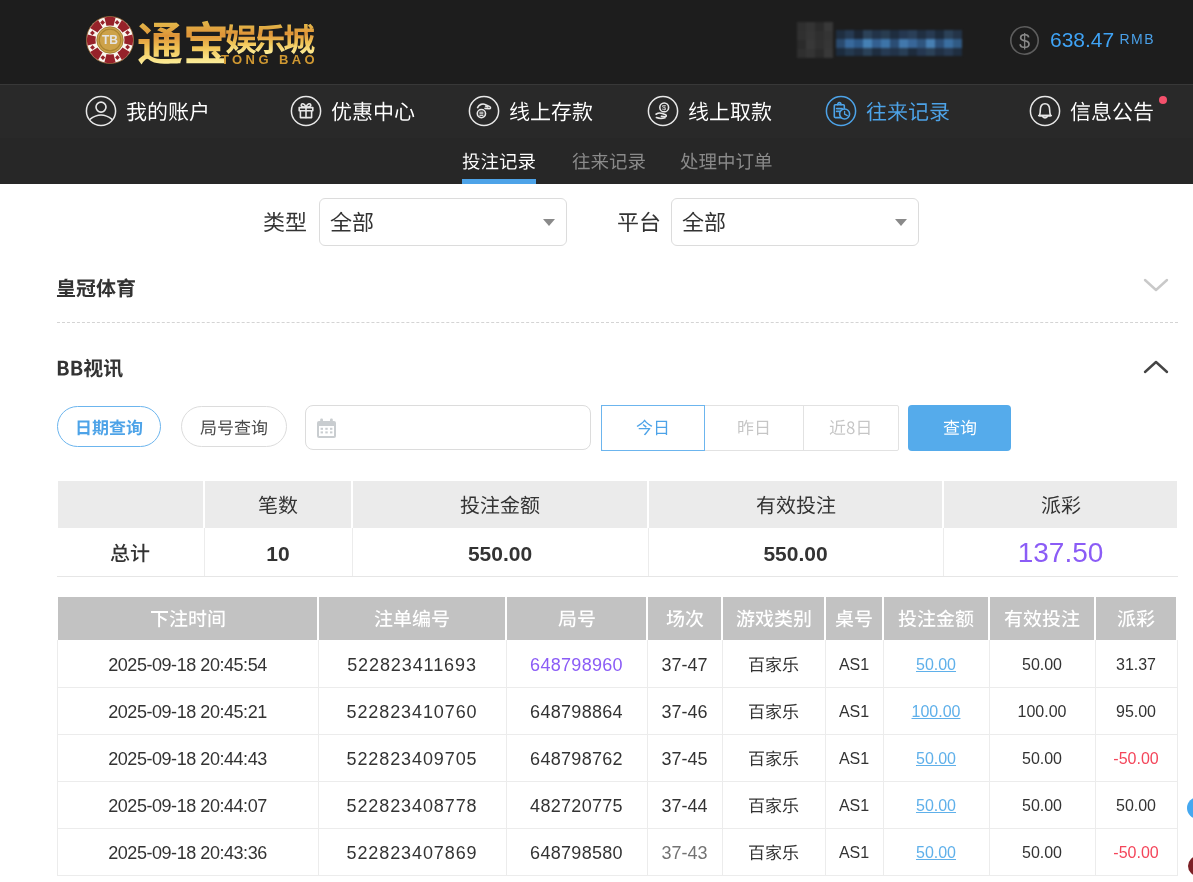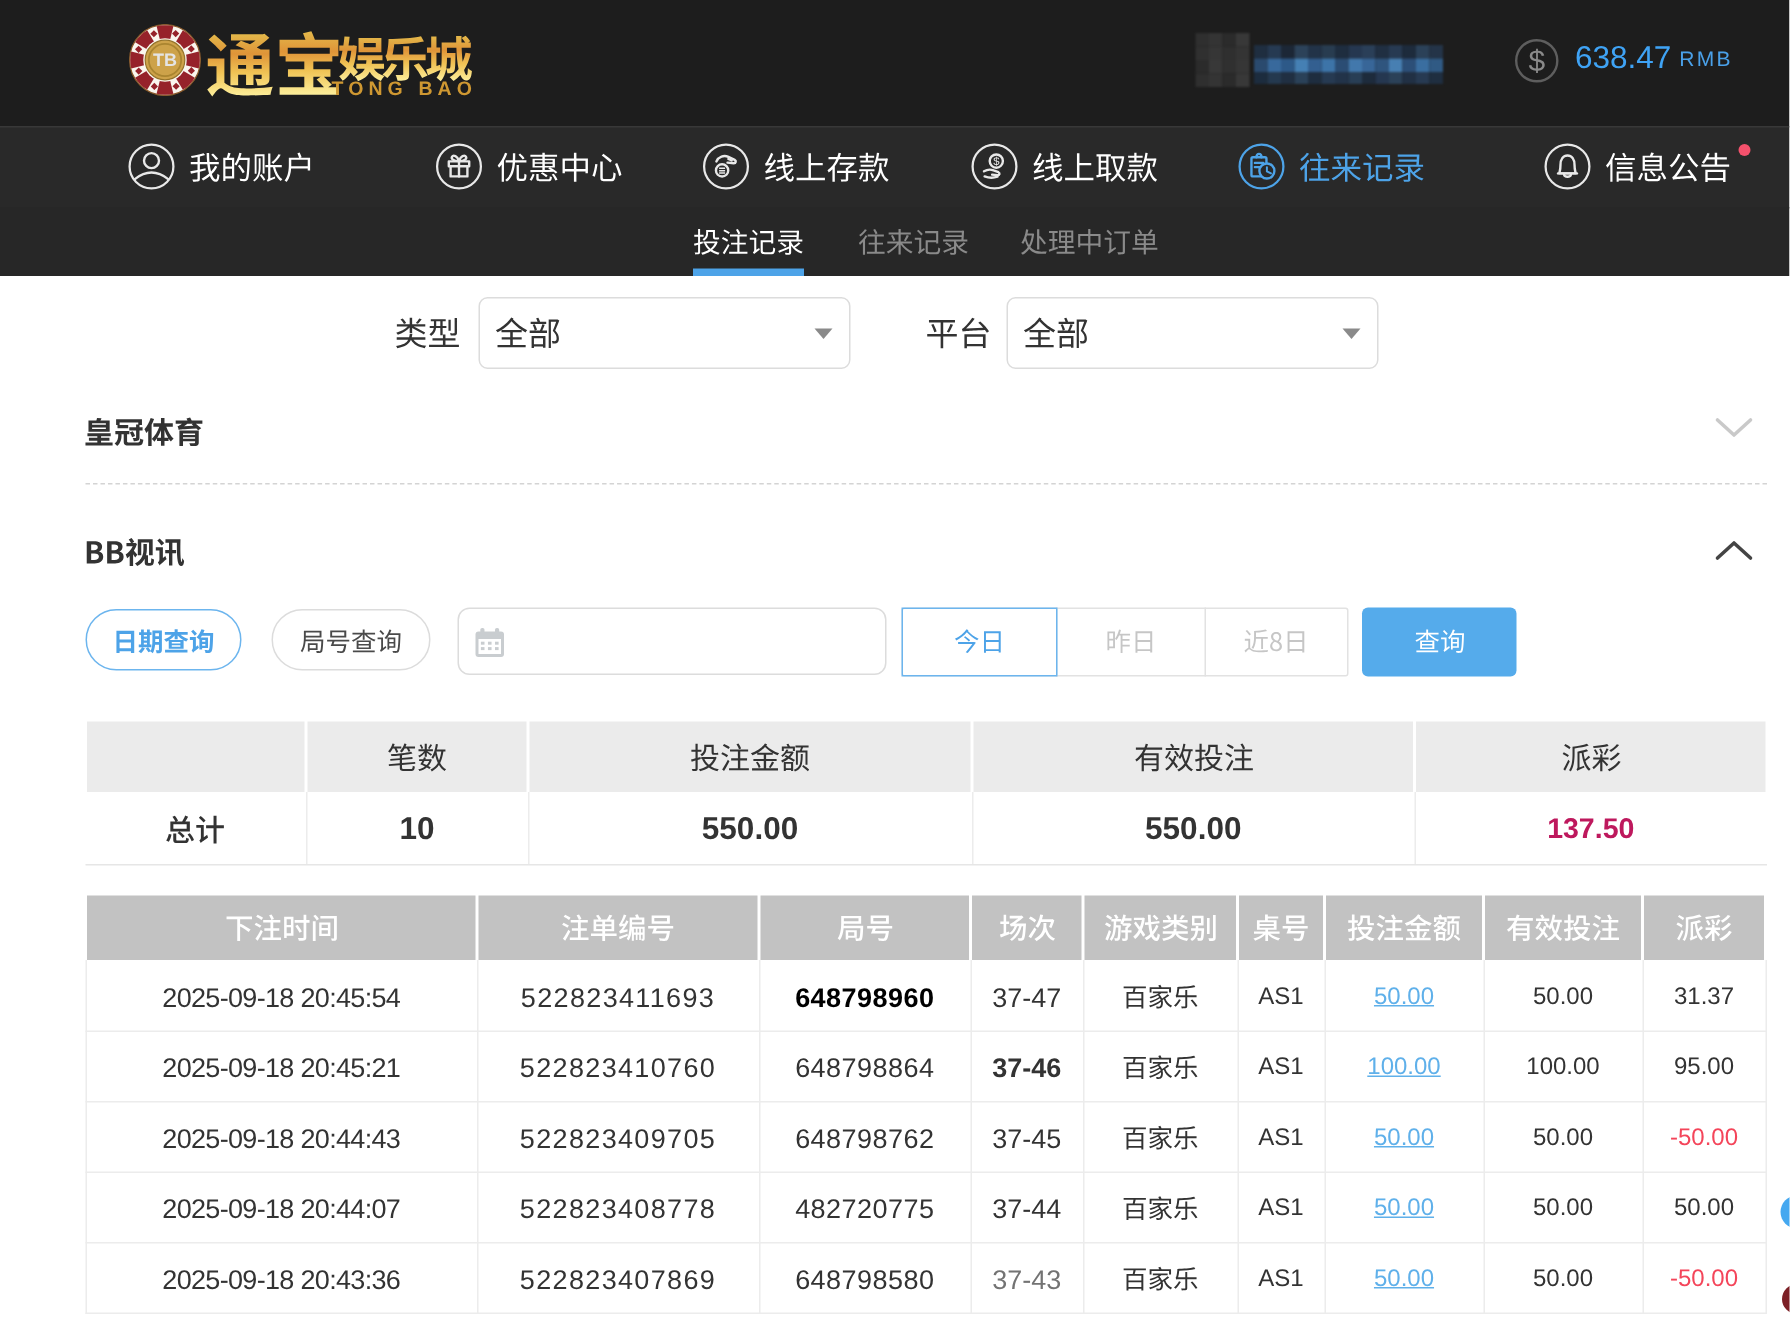--- a/index.html
+++ b/index.html
@@ -495,21 +495,21 @@
     <div style="position:absolute;left:943px;top:528px;width:1px;height:48px;background:#ececec"></div>
     <div style="position:absolute;left:110.0px;top:542.5px">
       <svg style="display:block;" width="40.0" height="20.0" viewBox="0 -880 2000 1000" fill="#333">
         <use href="#gm603b" x="0"></use>
         <use href="#gm8ba1" x="1000"></use>
       </svg>
     </div>
     <div style="position:absolute;top:552.5px;left:278.0px;transform:translate(-50%,-50%);white-space:nowrap;font-family:'Liberation Sans',sans-serif;font-size:21.0px;font-weight:bold;letter-spacing:0px;color:#333;line-height:1">10</div>
     <div style="position:absolute;top:552.5px;left:500.0px;transform:translate(-50%,-50%);white-space:nowrap;font-family:'Liberation Sans',sans-serif;font-size:21.0px;font-weight:bold;letter-spacing:0px;color:#333;line-height:1">550.00</div>
     <div style="position:absolute;top:552.5px;left:795.5px;transform:translate(-50%,-50%);white-space:nowrap;font-family:'Liberation Sans',sans-serif;font-size:21.0px;font-weight:bold;letter-spacing:0px;color:#333;line-height:1">550.00</div>
-    <div style="position:absolute;top:552.5px;left:1060.5px;transform:translate(-50%,-50%);white-space:nowrap;font-family:'Liberation Sans',sans-serif;font-size:19px;font-weight:bold;letter-spacing:0px;color:#be185d;line-height:1">137.50</div>
+    <div style="position:absolute;top:552.5px;left:1060.5px;transform:translate(-50%,-50%);white-space:nowrap;font-family:'Liberation Sans',sans-serif;font-size:28px;font-weight:normal;letter-spacing:0px;color:#8b5cf6;line-height:1">137.50</div>
     <div style="position:absolute;left:58px;top:597px;width:259px;height:43px;background:#c2c2c2"></div>
     <div style="position:absolute;left:319px;top:597px;width:186px;height:43px;background:#c2c2c2"></div>
     <div style="position:absolute;left:507px;top:597px;width:139px;height:43px;background:#c2c2c2"></div>
     <div style="position:absolute;left:648px;top:597px;width:73px;height:43px;background:#c2c2c2"></div>
     <div style="position:absolute;left:723px;top:597px;width:101px;height:43px;background:#c2c2c2"></div>
     <div style="position:absolute;left:826px;top:597px;width:56px;height:43px;background:#c2c2c2"></div>
     <div style="position:absolute;left:884px;top:597px;width:104px;height:43px;background:#c2c2c2"></div>
     <div style="position:absolute;left:990px;top:597px;width:104px;height:43px;background:#c2c2c2"></div>
     <div style="position:absolute;left:1096px;top:597px;width:80px;height:43px;background:#c2c2c2"></div>
     <div style="position:absolute;left:149.5px;top:609.0px">
@@ -572,38 +572,38 @@
     </div>
     <div style="position:absolute;left:1117.0px;top:609.0px">
       <svg style="display:block;" width="38.0" height="19.0" viewBox="0 -880 2000 1000" fill="#fff">
         <use href="#gm6d3e" x="0"></use>
         <use href="#gm5f69" x="1000"></use>
       </svg>
     </div>
     <div style="position:absolute;left:57px;top:640px;width:1121px;height:47px;border-bottom:1px solid #ececec"></div>
     <div style="position:absolute;top:664.5px;left:187.5px;transform:translate(-50%,-50%);white-space:nowrap;font-family:'Liberation Sans',sans-serif;font-size:18.0px;font-weight:normal;letter-spacing:-0.45px;color:#333;line-height:1">2025-09-18 20:45:54</div>
     <div style="position:absolute;top:664.5px;left:412.0px;transform:translate(-50%,-50%);white-space:nowrap;font-family:'Liberation Sans',sans-serif;font-size:18.0px;font-weight:normal;letter-spacing:0.9px;color:#333;line-height:1">522823411693</div>
-    <div style="position:absolute;top:664.5px;left:576.5px;transform:translate(-50%,-50%);white-space:nowrap;font-family:'Liberation Sans',sans-serif;font-size:18.0px;font-weight:bold;letter-spacing:0.3px;color:#000000;line-height:1">648798960</div>
+    <div style="position:absolute;top:664.5px;left:576.5px;transform:translate(-50%,-50%);white-space:nowrap;font-family:'Liberation Sans',sans-serif;font-size:18.0px;font-weight:normal;letter-spacing:0.3px;color:#8b5cf6;line-height:1">648798960</div>
     <div style="position:absolute;top:664.5px;left:684.5px;transform:translate(-50%,-50%);white-space:nowrap;font-family:'Liberation Sans',sans-serif;font-size:18.0px;font-weight:normal;letter-spacing:0px;color:#333;line-height:1">37-47</div>
     <div style="position:absolute;left:748.0px;top:656.0px">
       <svg style="display:block;" width="51.0" height="17.0" viewBox="0 -880 3000 1000" fill="#333">
         <use href="#gr767e" x="0"></use>
         <use href="#gr5bb6" x="1000"></use>
         <use href="#gr4e50" x="2000"></use>
       </svg>
     </div>
     <div style="position:absolute;top:664.5px;left:854.0px;transform:translate(-50%,-50%);white-space:nowrap;font-family:'Liberation Sans',sans-serif;font-size:16.0px;font-weight:normal;letter-spacing:0px;color:#333;line-height:1">AS1</div>
     <div style="position:absolute;left:936.0px;top:664.5px;transform:translate(-50%,-50%);font-family:'Liberation Sans',sans-serif;font-size:16px;color:#5fb0ea;text-decoration:underline;line-height:1">50.00</div>
     <div style="position:absolute;top:664.5px;left:1042.0px;transform:translate(-50%,-50%);white-space:nowrap;font-family:'Liberation Sans',sans-serif;font-size:16.0px;font-weight:normal;letter-spacing:0px;color:#333;line-height:1">50.00</div>
     <div style="position:absolute;top:664.5px;left:1136.0px;transform:translate(-50%,-50%);white-space:nowrap;font-family:'Liberation Sans',sans-serif;font-size:16.0px;font-weight:normal;letter-spacing:0px;color:#333;line-height:1">31.37</div>
     <div style="position:absolute;left:57px;top:687px;width:1121px;height:47px;border-bottom:1px solid #ececec"></div>
     <div style="position:absolute;top:711.5px;left:187.5px;transform:translate(-50%,-50%);white-space:nowrap;font-family:'Liberation Sans',sans-serif;font-size:18.0px;font-weight:normal;letter-spacing:-0.45px;color:#333;line-height:1">2025-09-18 20:45:21</div>
     <div style="position:absolute;top:711.5px;left:412.0px;transform:translate(-50%,-50%);white-space:nowrap;font-family:'Liberation Sans',sans-serif;font-size:18.0px;font-weight:normal;letter-spacing:0.9px;color:#333;line-height:1">522823410760</div>
     <div style="position:absolute;top:711.5px;left:576.5px;transform:translate(-50%,-50%);white-space:nowrap;font-family:'Liberation Sans',sans-serif;font-size:18.0px;font-weight:normal;letter-spacing:0.3px;color:#333;line-height:1">648798864</div>
-    <div style="position:absolute;top:711.5px;left:684.5px;transform:translate(-50%,-50%);white-space:nowrap;font-family:'Liberation Sans',sans-serif;font-size:18.0px;font-weight:bold;letter-spacing:0px;color:#333;line-height:1">37-46</div>
+    <div style="position:absolute;top:711.5px;left:684.5px;transform:translate(-50%,-50%);white-space:nowrap;font-family:'Liberation Sans',sans-serif;font-size:18.0px;font-weight:normal;letter-spacing:0px;color:#333;line-height:1">37-46</div>
     <div style="position:absolute;left:748.0px;top:703.0px">
       <svg style="display:block;" width="51.0" height="17.0" viewBox="0 -880 3000 1000" fill="#333">
         <use href="#gr767e" x="0"></use>
         <use href="#gr5bb6" x="1000"></use>
         <use href="#gr4e50" x="2000"></use>
       </svg>
     </div>
     <div style="position:absolute;top:711.5px;left:854.0px;transform:translate(-50%,-50%);white-space:nowrap;font-family:'Liberation Sans',sans-serif;font-size:16.0px;font-weight:normal;letter-spacing:0px;color:#333;line-height:1">AS1</div>
     <div style="position:absolute;left:936.0px;top:711.5px;transform:translate(-50%,-50%);font-family:'Liberation Sans',sans-serif;font-size:16px;color:#5fb0ea;text-decoration:underline;line-height:1">100.00</div>
     <div style="position:absolute;top:711.5px;left:1042.0px;transform:translate(-50%,-50%);white-space:nowrap;font-family:'Liberation Sans',sans-serif;font-size:16.0px;font-weight:normal;letter-spacing:0px;color:#333;line-height:1">100.00</div>

